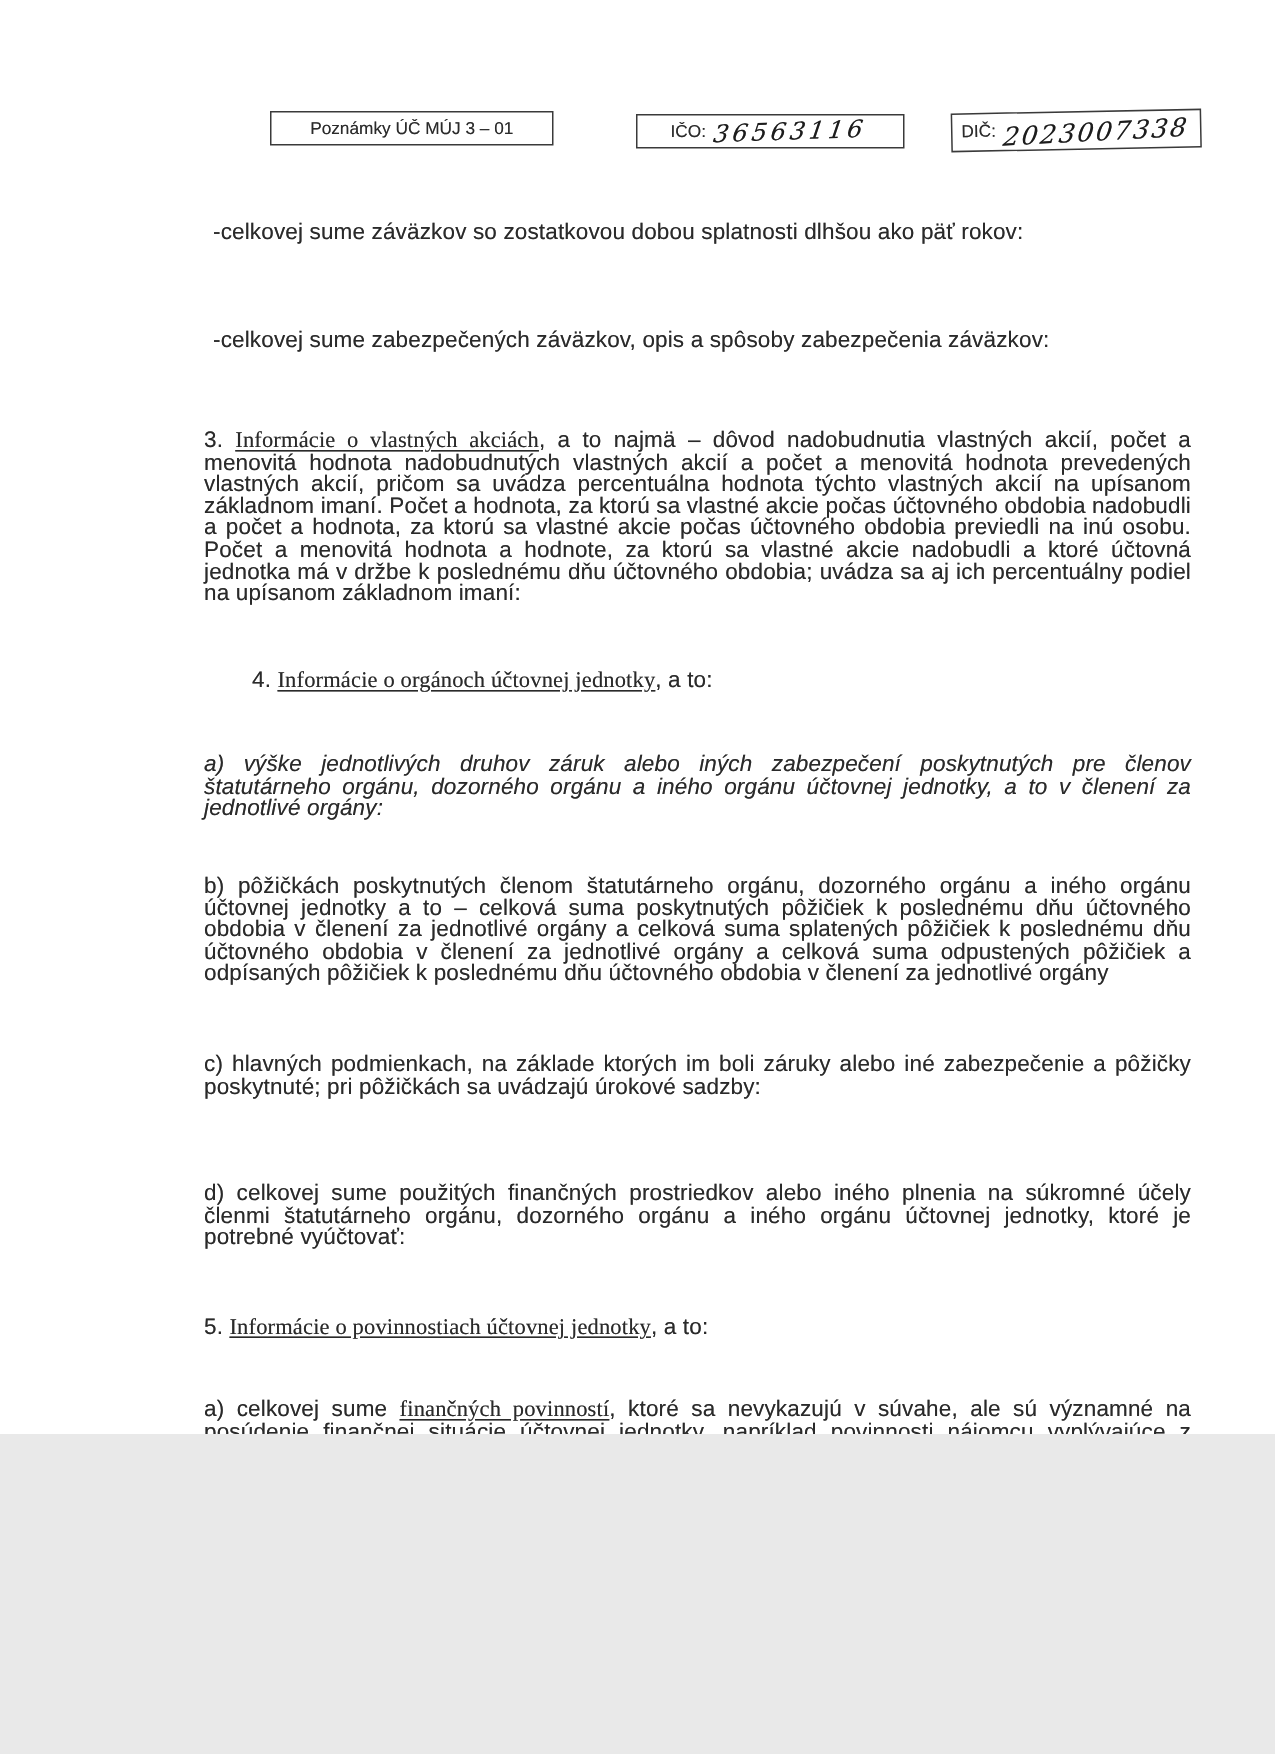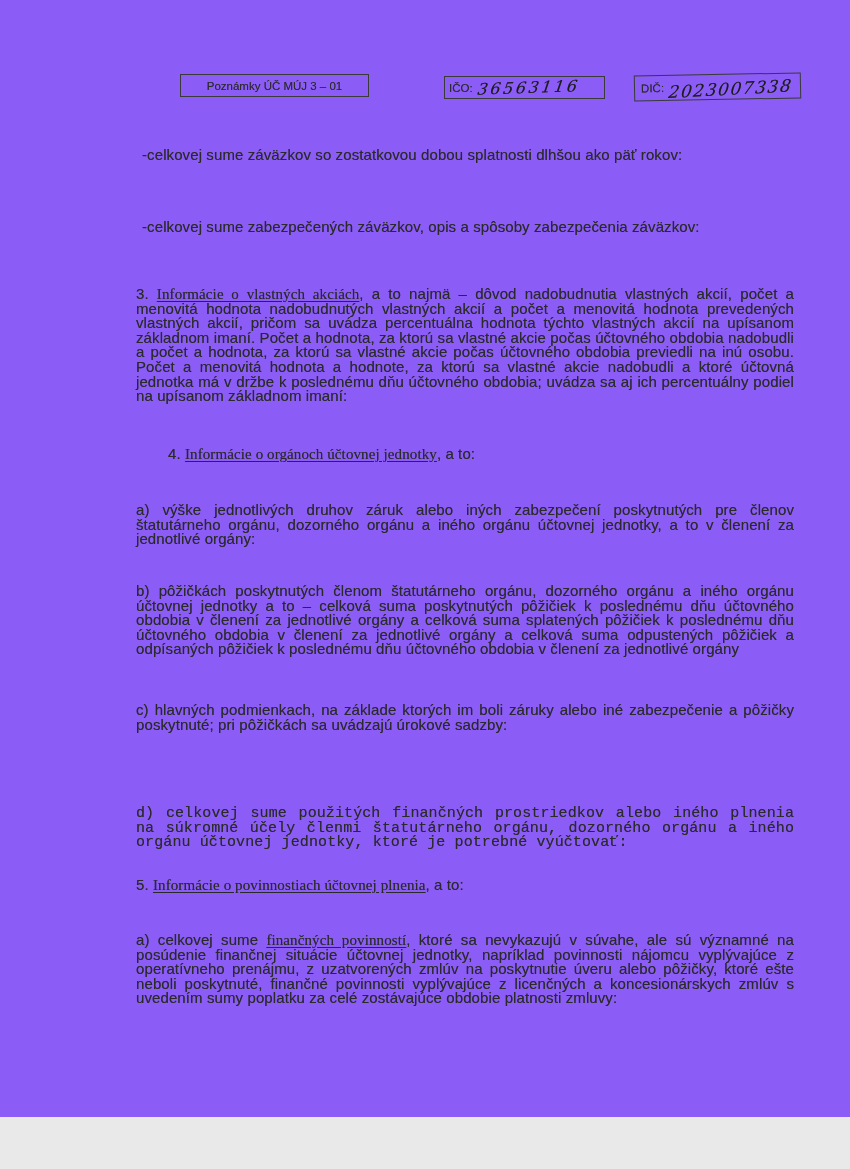--- a/index.html
+++ b/index.html
@@ -1,34 +1,34 @@
 <!DOCTYPE html>
 <html><head>
 <meta charset="utf-8">
 <style>
   html,body { margin:0; padding:0; background:#e9e9e9; }
   .page {
     position:relative;
-    width:850px; height:1117px;
+    width:850px; height:956px;
     margin:0 auto;
-    background:#8b5cf6;
+    background:#ffffff;
     font-family:"Liberation Sans", sans-serif;
     color:#262626;
     overflow:hidden;
     box-shadow:0 0 6px rgba(0,0,0,0.25);
   }
   .scan-text { text-shadow:0 0 0.4px rgba(40,40,40,0.55); }
   .box {
     position:absolute;
     border:1.3px solid #3a3a3a;
     background:transparent;
     display:flex; align-items:center;
   }
   .box-title { left:180px; top:74px; width:187px; height:21px; justify-content:center; }
-  .box-ico   { left:424px; top:76px; width:155px; height:21px; padding-left:4px;margin-left:20px; }
+  .box-ico   { left:424px; top:76px; width:155px; height:21px; padding-left:22px; }
   .box-dic   { left:634px; top:74px; width:159px; height:24px; padding-left:6px; transform:rotate(-1.1deg); }
   .box-label { font-size:11.5px; color:#2b2b2b; white-space:nowrap; }
   .handwrite {
     font-family:"DejaVu Serif", serif;
     font-style:italic;
     font-size:16px;
     letter-spacing:2.5px;
     color:#1c1c1c;
     margin-left:5px;
     transform:skewX(-10deg) rotate(-2deg);
@@ -75,27 +75,27 @@
   </div>
 
   <p class="para single" style="top:148px; left:142px;">-celkovej sume záväzkov so zostatkovou dobou splatnosti dlhšou ako päť rokov:</p>
 
   <p class="para single" style="top:220px; left:142px;">-celkovej sume zabezpečených záväzkov, opis a spôsoby zabezpečenia záväzkov:</p>
 
   <p class="para" style="top:287px;"><span>3. </span><span class="u">Informácie o vlastných akciách</span><span>, a to najmä – dôvod nadobudnutia vlastných akcií, počet a menovitá hodnota nadobudnutých vlastných akcií a počet a menovitá hodnota prevedených vlastných akcií, pričom sa uvádza percentuálna hodnota týchto vlastných akcií na upísanom základnom imaní. Počet a hodnota, za ktorú sa vlastné akcie počas účtovného obdobia nadobudli a počet a hodnota, za ktorú sa vlastné akcie počas účtovného obdobia previedli na inú osobu. Počet a menovitá hodnota a hodnote, za ktorú sa vlastné akcie nadobudli a ktoré účtovná jednotka má v držbe k poslednému dňu účtovného obdobia; uvádza sa aj ich percentuálny podiel na upísanom základnom imaní:</span></p>
 
   <p class="para single" style="top:447px;margin-left:32px;"><span>4. </span><span class="u">Informácie o orgánoch účtovnej jednotky</span><span>, a to:</span></p>
 
-  <p class="para" style="top:503px;">a) výške jednotlivých druhov záruk alebo iných zabezpečení poskytnutých pre členov štatutárneho orgánu, dozorného orgánu a iného orgánu účtovnej jednotky, a to v členení za jednotlivé orgány:</p>
+  <p class="para" style="top:503px;font-style:italic;">a) výške jednotlivých druhov záruk alebo iných zabezpečení poskytnutých pre členov štatutárneho orgánu, dozorného orgánu a iného orgánu účtovnej jednotky, a to v členení za jednotlivé orgány:</p>
 
   <p class="para" style="top:584px;">b) pôžičkách poskytnutých členom štatutárneho orgánu, dozorného orgánu a iného orgánu účtovnej jednotky a to – celková suma poskytnutých pôžičiek k poslednému dňu účtovného obdobia v členení za jednotlivé orgány a celková suma splatených pôžičiek k poslednému dňu účtovného obdobia v členení za jednotlivé orgány a celková suma odpustených pôžičiek a odpísaných pôžičiek k poslednému dňu účtovného obdobia v členení za jednotlivé orgány</p>
 
   <p class="para" style="top:703px;">c) hlavných podmienkach, na základe ktorých im boli záruky alebo iné zabezpečenie a pôžičky poskytnuté; pri pôžičkách sa uvádzajú úrokové sadzby:</p>
 
-  <p class="para" style="top:807px;font-family:Liberation Mono, monospace;">d) celkovej sume použitých finančných prostriedkov alebo iného plnenia na súkromné účely členmi štatutárneho orgánu, dozorného orgánu a iného orgánu účtovnej jednotky, ktoré je potrebné vyúčtovať:</p>
+  <p class="para" style="top:789px;">d) celkovej sume použitých finančných prostriedkov alebo iného plnenia na súkromné účely členmi štatutárneho orgánu, dozorného orgánu a iného orgánu účtovnej jednotky, ktoré je potrebné vyúčtovať:</p>
 
-  <p class="para single" style="top:878px;"><span>5. </span><span class="u">Informácie o povinnostiach účtovnej plnenia</span><span>, a to:</span></p>
+  <p class="para single" style="top:878px;"><span>5. </span><span class="u">Informácie o povinnostiach účtovnej jednotky</span><span>, a to:</span></p>
 
   <p class="para" style="top:933px;"><span>a) celkovej sume </span><span class="u">finančných povinností</span><span>, ktoré sa nevykazujú v súvahe, ale sú významné na posúdenie finančnej situácie účtovnej jednotky, napríklad povinnosti nájomcu vyplývajúce z operatívneho prenájmu, z uzatvorených zmlúv na poskytnutie úveru alebo pôžičky, ktoré ešte neboli poskytnuté, finančné povinnosti vyplývajúce z licenčných a koncesionárskych zmlúv s uvedením sumy poplatku za celé zostávajúce obdobie platnosti zmluvy:</span></p>
 
   <div class="scan-bar"></div>
 
 </div>
 
 </body></html>

